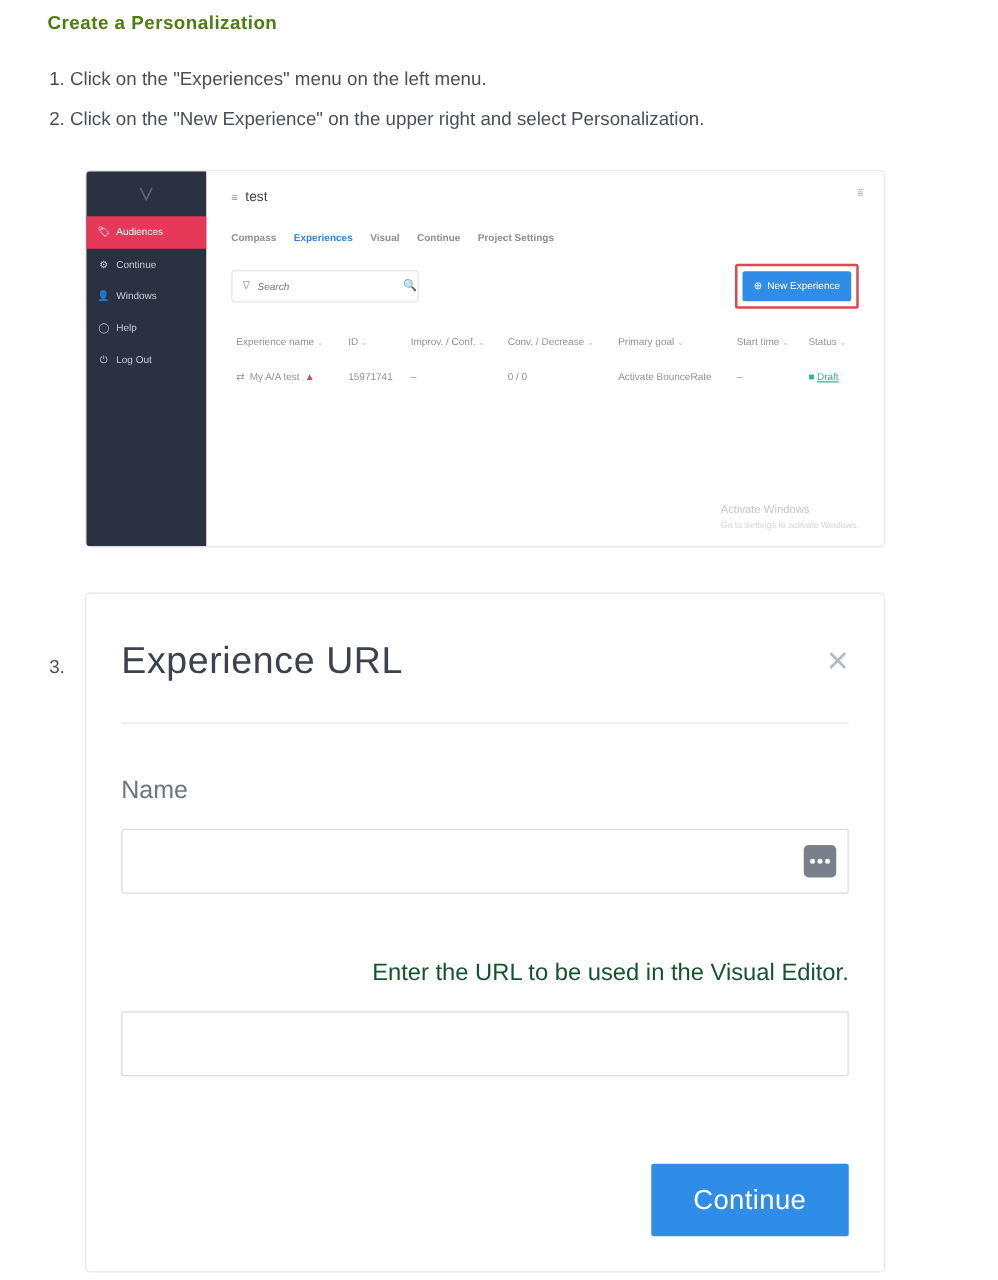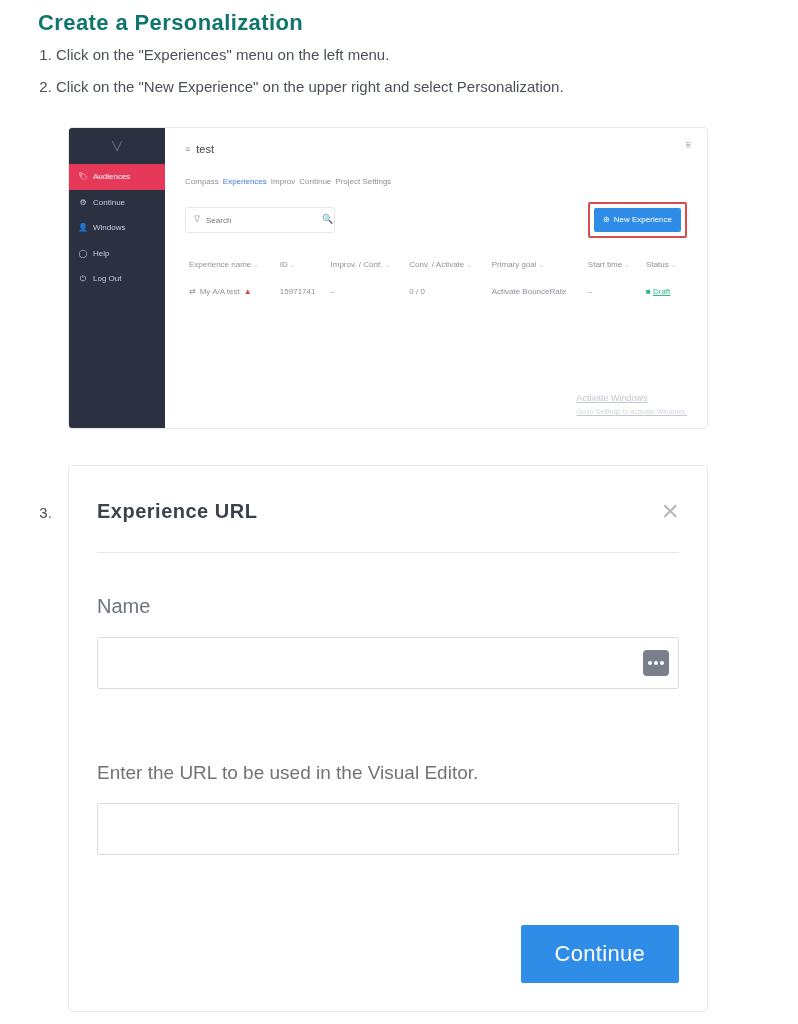--- a/index.html
+++ b/index.html
@@ -4,24 +4,24 @@
 <style>
   * { box-sizing: border-box; margin: 0; padding: 0; }
   body {
     font-family: -apple-system, BlinkMacSystemFont, "Segoe UI", Arial, sans-serif;
     color: #3a3f4a;
     background: #fff;
     width: 798px;
     padding: 10px 30px 30px 38px;
   }
   .page-title {
-    font-size: 22px;
+    font-size: 15px;
     font-weight: 700;
-    color: #0f766e;
-    margin-bottom: 6px;
+    color: #4d7c0f;
+    margin-bottom: 24px;
     letter-spacing: .4px;
   }
   ol.steps {
     list-style: decimal;
     padding-left: 18px;
     color: #4a5058;
   }
   ol.steps > li { margin-bottom: 6px; font-size: 15px; line-height: 1.7; }
   ol.steps > li .content { display:inline; }
   .bold { font-weight: 700; color: #2d3340; }
@@ -62,33 +62,33 @@
   }
   .nav-item.active { background:#e6395a; color:#fff; }
   .nav-item .ic { width:8px; display:flex; justify-content:center; }
   .main {
     flex:1;
     padding:12px 20px 12px 20px;
     position:relative;
   }
   .crumb { font-size:11px; color:#3e4450; font-weight:500; display:flex; align-items:center; gap:6px; }
   .crumb .bars { font-size:9px; color:#8f949e; }
-  .tabs { display:flex; gap:4px; margin-top:16px; font-size:8px; color:#8a8f98; }
+  .tabs { display:flex; gap:14px; margin-top:16px; font-size:8px; color:#8a8f98;font-weight:bold; }
   .tabs .tab.active { color:#3b82d8; }
   .toolbar { display:flex; justify-content:space-between; align-items:center; margin-top:14px; }
   .search {
     display:flex; align-items:center;
     border:1px solid #e4e6ea;
     border-radius:3px;
     padding:4px 8px; width:150px;
     gap:6px;
     color:#b4b9c1;
   }
   .search input {
-    border:none; outline:none; font-size:8px; flex:1; color:#6d7480;
+    border:none; outline:none; font-size:8px; flex:1; color:#6d7480;font-style:italic;
   }
   .newexp-wrap {
     border:2px solid #d94a4a;
     padding:4px;
     border-radius:2px;
   }
   .newexp {
     background:#2f8de8; color:#fff;
     font-size:8px; padding:5px 9px; border-radius:2px;
     display:flex; align-items:center; gap:4px;
@@ -100,21 +100,21 @@
   }
   table.exp th {
     text-align:left; font-weight:400; padding:4px 4px 8px 4px;
     color:#8d929b;
   }
   table.exp td { padding:6px 4px; color:#8d929b; }
   .status-pill { color:#2fb88b;text-decoration:underline; }
   .status-dot { color:#2fb88b; margin-right:2px; }
   .activate {
     position:absolute; right:20px; bottom:10px;
-    text-align:left; color:#c2c6ce; font-size:9px;text-decoration:underline;
+    text-align:left; color:#c2c6ce; font-size:9px;
   }
   .activate .sub { font-size:7px; color:#d2d5db; }
   .row-ic { display:inline-flex; gap:4px; align-items:center; }
   .tri-red { color:#d24b4b; font-size:8px; }
   .sort-car { font-size:7px; color:#c7cbd2; margin-left:2px; }
   .topright-ic { position:absolute; top:10px; right:16px; font-size:9px; color:#a5aab3; }
 
   
   .modal-card {
     border:1px solid #e6e8eb;
@@ -122,21 +122,21 @@
     margin:32px 0 0 12px;
     width: 640px;
     padding: 28px 28px 28px 28px;
   }
   .modal-head {
     display:flex; justify-content:space-between; align-items:center;
     border-bottom:1px solid #e4e6ea;
     padding-bottom:24px;
   }
   .modal-title {
-    font-size:20px; color:#3c424d; font-weight:700;
+    font-size:30px; color:#3c424d; font-weight:400;
     letter-spacing:.5px;
   }
   .close-x {
     color:#b5b9c1; font-size:30px; line-height:1; cursor:pointer;
     font-weight:300;
   }
   .field-label { font-size:20px; color:#6d7480; margin-top:36px; }
   .text-input-wrap {
     position:relative; margin-top:14px;
   }
@@ -144,21 +144,21 @@
     width:100%; border:1px solid #d9dce1; border-radius:2px;
     height:52px; padding:0 50px 0 12px; font-size:16px; outline:none;
   }
   .kebab {
     position:absolute; right:10px; top:50%; transform:translateY(-50%);
     width:26px; height:26px; background:#7a808b; border-radius:4px;
     display:flex; align-items:center; justify-content:center;
     cursor:pointer;
   }
   .kebab span { width:4px; height:4px; background:#fff; border-radius:50%; margin:0 1px; }
-  .hint { font-size:19px; color:#737373; margin-top:68px; }
+  .hint { font-size:19px; color:#14532d; margin-top:48px;text-align:right; }
   .url-input {
     width:100%; border:1px solid #d9dce1; border-radius:2px;
     height:52px; margin-top:14px; padding:0 12px; font-size:16px; outline:none;
   }
   .modal-actions { display:flex; justify-content:flex-end; margin-top:70px; }
   .continue-btn {
     background:#2f8de8; color:#fff; border:none;
     font-size:22px; padding:16px 34px; border-radius:2px;
     cursor:pointer; letter-spacing:.3px;
   }
@@ -204,21 +204,21 @@
         </aside>
         <div class="main">
           <span class="topright-ic">⩸</span>
           <div class="crumb">
             <span class="bars">≡</span>
             <span>test</span>
           </div>
           <div class="tabs">
             <span class="tab">Compass</span>
             <span class="tab active">Experiences</span>
-            <span class="tab">Improv</span>
+            <span class="tab">Visual</span>
             <span class="tab">Continue</span>
             <span class="tab">Project Settings</span>
           </div>
           <div class="toolbar">
             <div class="search">
               <span>∇</span>
               <input placeholder="Search" style="">
               <span>🔍</span>
             </div>
             <div class="newexp-wrap">
@@ -227,21 +227,21 @@
                 <span>New Experience</span>
               </div>
             </div>
           </div>
           <table class="exp">
             <thead>
               <tr>
                 <th><span>Experience name</span><span class="sort-car">⌄</span></th>
                 <th><span>ID</span><span class="sort-car">⌄</span></th>
                 <th><span>Improv. / Conf.</span><span class="sort-car">⌄</span></th>
-                <th><span>Conv. / Activate</span><span class="sort-car">⌄</span></th>
+                <th><span>Conv. / Decrease</span><span class="sort-car">⌄</span></th>
                 <th><span>Primary goal</span><span class="sort-car">⌄</span></th>
                 <th><span>Start time</span><span class="sort-car">⌄</span></th>
                 <th><span>Status</span><span class="sort-car">⌄</span></th>
               </tr>
             </thead>
             <tbody>
               <tr>
                 <td><span class="row-ic">
                       <span>⇄</span>
                       <span>My A/A test</span>

